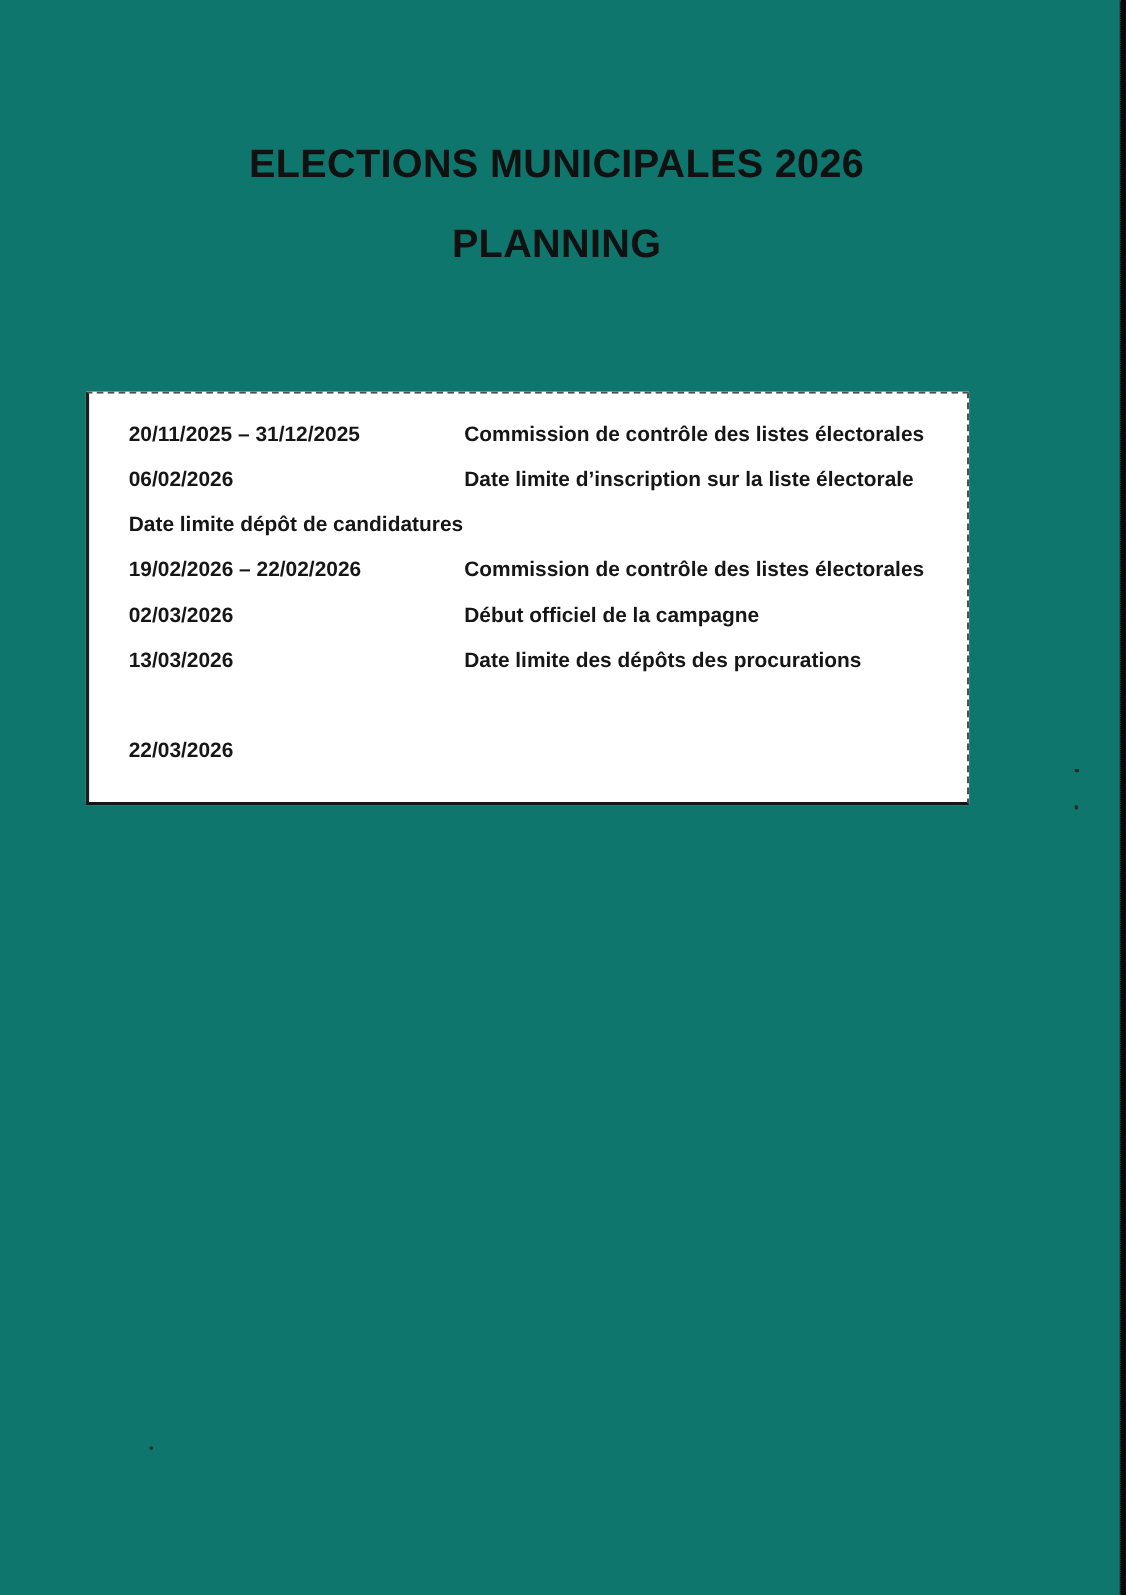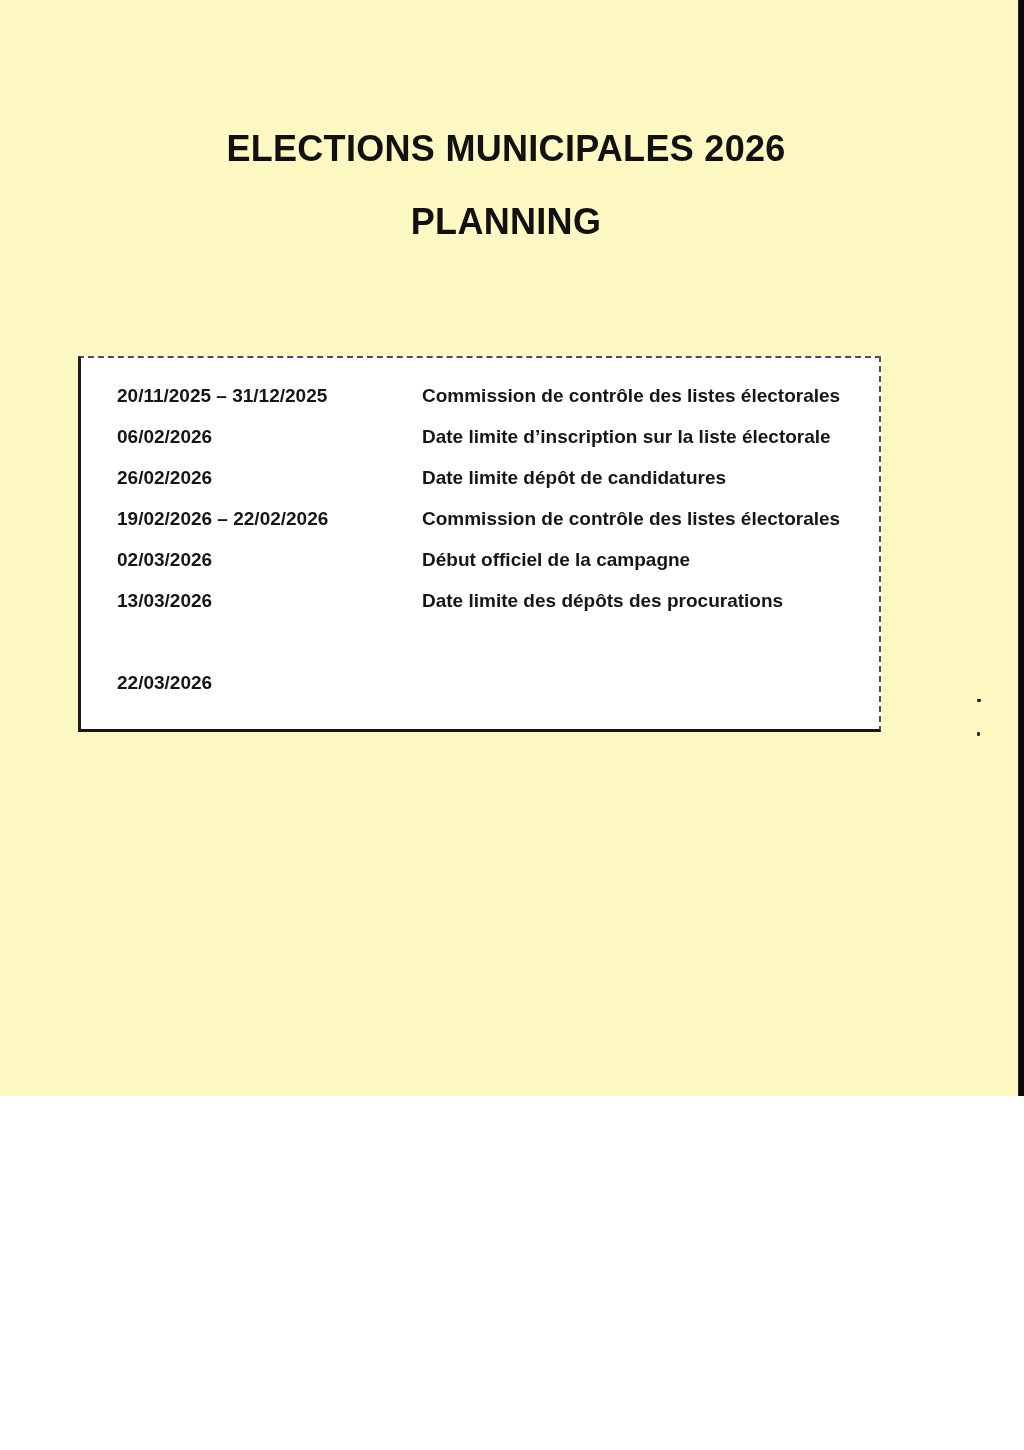--- a/index.html
+++ b/index.html
@@ -3,22 +3,22 @@
 <meta charset="utf-8">
 <style>
   * { margin: 0; padding: 0; box-sizing: border-box; }
   html, body { background: #ffffff; }
   body {
     width: 1024px; height: 1450px;
     font-family: "Liberation Sans", "DejaVu Sans", sans-serif;
   }
   .page {
     position: relative;
-    width: 1024px; height: 1096px;
-    background: #fef9c3;
+    width: 1024px; height: 1450px;
+    background: #0f766e;
     color: #141414;
     overflow: hidden;
   }
   
   .title-block {
     position: absolute;
     top: 129px; left: 0;
     width: 1012px;
     text-align: center;
   }
@@ -98,21 +98,20 @@
       <span class="schedule-date">20/11/2025 – 31/12/2025</span>
       <span class="schedule-event"><span>Commission de contrôle des listes électorales</span><sup></sup><span></span></span>
     </div>
 
     <div class="schedule-row">
       <span class="schedule-date">06/02/2026</span>
       <span class="schedule-event"><span>Date limite d’inscription sur la liste électorale</span><sup></sup><span></span></span>
     </div>
 
     <div class="schedule-row">
-      <span class="schedule-date">26/02/2026</span>
       <span class="schedule-event"><span>Date limite dépôt de candidatures</span><sup></sup><span></span></span>
     </div>
 
     <div class="schedule-row">
       <span class="schedule-date">19/02/2026 – 22/02/2026</span>
       <span class="schedule-event"><span>Commission de contrôle des listes électorales</span><sup></sup><span></span></span>
     </div>
 
     <div class="schedule-row">
       <span class="schedule-date">02/03/2026</span>

